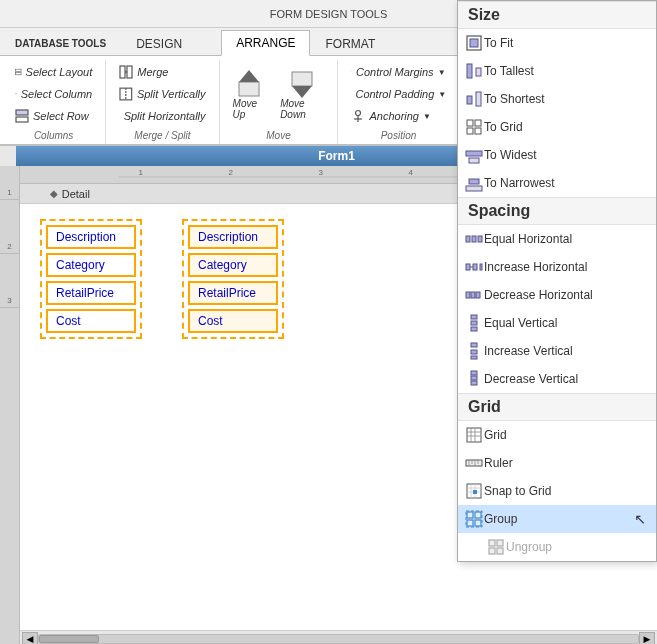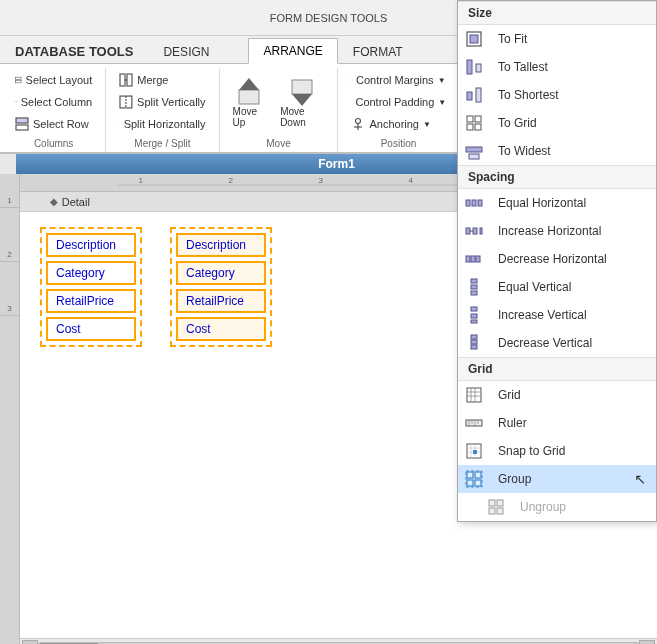--- a/index.html
+++ b/index.html
@@ -4,21 +4,21 @@
   <style>
     * { box-sizing: border-box; margin: 0; padding: 0; }
     body { font-family: 'Segoe UI', Arial, sans-serif; font-size: 12px; background: #f0f0f0; width: 657px; height: 644px; overflow: hidden; }
 
     
     .title-bar {
       background: #f0f0f0;
       display: flex;
       align-items: center;
       justify-content: space-between;
-      height: 36px;
+      height: 28px;
       padding: 0 4px;
       border-bottom: 1px solid #ccc;
     }
     .title-bar-text {
       font-size: 11px;
       color: #444;
       position: absolute;
       left: 50%;
       transform: translateX(-50%);
     }
@@ -57,30 +57,31 @@
       color: #333;
     }
     .tab.active {
       background: white;
       border-color: #bbb;
       border-bottom: 1px solid white;
       color: #000;
       font-weight: 500;
       margin-left: 24px;
     }
-    .tab.db-tools { font-weight: 600; font-size: 13px; }
+    .tab.db-tools { font-weight: 600; font-size: 10px; }
 
     
     .ribbon {
       background: white;
       border-bottom: 2px solid #c0c0c0;
       display: flex;
       align-items: stretch;
       height: 90px;
       padding: 4px 2px 0;
+      font-style: italic;
     }
     .ribbon-group {
       display: flex;
       flex-direction: column;
       align-items: center;
       padding: 0 6px;
       border-right: 1px solid #ddd;
       min-width: 60px;
     }
     .ribbon-group:last-child { border-right: none; }
@@ -226,29 +227,29 @@
       font-size: 12px;
     }
 
     .menu-section-header {
       background: #f5f5f5;
       padding: 4px 10px;
       font-weight: bold;
       color: #333;
       border-bottom: 1px solid #e0e0e0;
       border-top: 1px solid #e0e0e0;
-      font-size: 12px;
+      font-size: 16px;
     }
 
     .menu-item {
       display: flex;
       align-items: center;
       padding: 4px 10px 4px 6px;
       cursor: pointer;
-      gap: 14px;
+      gap: 0;
       color: #333;
     }
     .menu-item.active { background: #cce4ff; }
     .menu-item.disabled { color: #aaa; cursor: default; margin-left: 22px; }
 
     .menu-icon {
       width: 20px;
       height: 20px;
       display: flex;
       align-items: center;
@@ -499,21 +500,21 @@
             <text x="110" y="10" font-size="8" fill="#666">2</text>
             <text x="200" y="10" font-size="8" fill="#666">3</text>
             <text x="290" y="10" font-size="8" fill="#666">4</text>
           </svg>
         </div>
 
         <div class="detail-bar">
           <span>Detail</span>
         </div>
 
-        <div style="background:white; flex:1; position:relative; padding:15px 20px; display:flex; gap:28px; align-items:flex-start;">
+        <div style="background:white; flex:1; position:relative; padding:15px 20px; display:flex; gap:40px; align-items:flex-start;">
 
           <div class="field-group">
             <div class="field-box">Description</div>
             <div class="field-box">Category</div>
             <div class="field-box">RetailPrice</div>
             <div class="field-box">Cost</div>
           </div>
 
           <div class="field-group">
             <div class="field-box" style="background:#fff8e8;">Description</div>
@@ -577,20 +578,29 @@
     </div>
     <div class="menu-item">
       <div class="menu-icon">
         <svg width="18" height="18" viewBox="0 0 18 18">
             <rect x="1" y="5" width="16" height="5" fill="#aad" stroke="#558" stroke-width="1"></rect>
             <rect x="4" y="12" width="10" height="5" fill="#dde" stroke="#558" stroke-width="1"></rect>
           </svg>
       </div>
       <span>To Widest</span>
     </div>
+    <div class="menu-item">
+      <div class="menu-icon">
+        <svg width="18" height="18" viewBox="0 0 18 18">
+            <rect x="4" y="5" width="10" height="5" fill="#aad" stroke="#558" stroke-width="1"></rect>
+            <rect x="1" y="12" width="16" height="5" fill="#dde" stroke="#558" stroke-width="1"></rect>
+          </svg>
+      </div>
+      <span>To Narrowest</span>
+    </div>
 
     <div class="menu-section-header">Spacing</div>
     <div class="menu-item">
       <div class="menu-icon">
         <svg width="18" height="18" viewBox="0 0 18 18">
             <rect x="1" y="6" width="4" height="6" fill="#aad" stroke="#558" stroke-width="1"></rect>
             <rect x="7" y="6" width="4" height="6" fill="#aad" stroke="#558" stroke-width="1"></rect>
             <rect x="13" y="6" width="4" height="6" fill="#aad" stroke="#558" stroke-width="1"></rect>
           </svg>
       </div>

